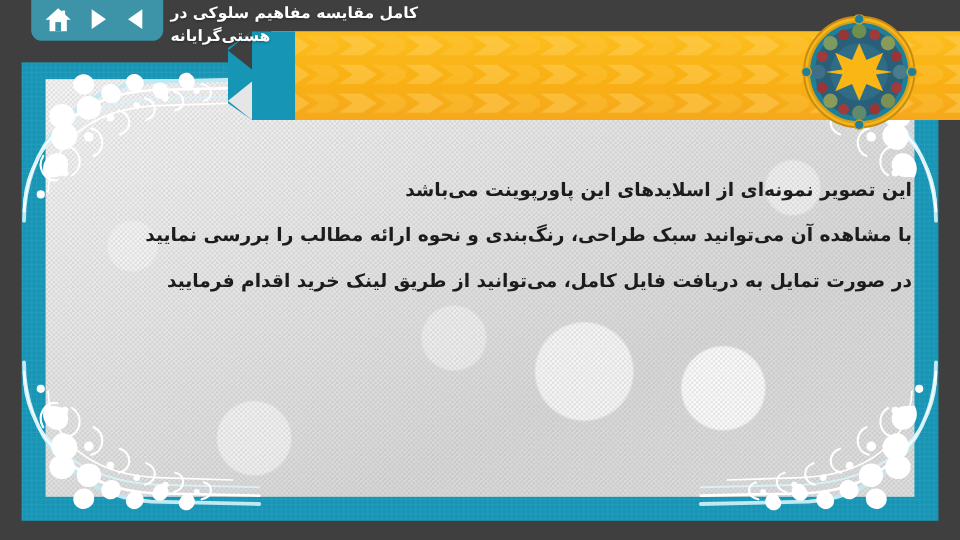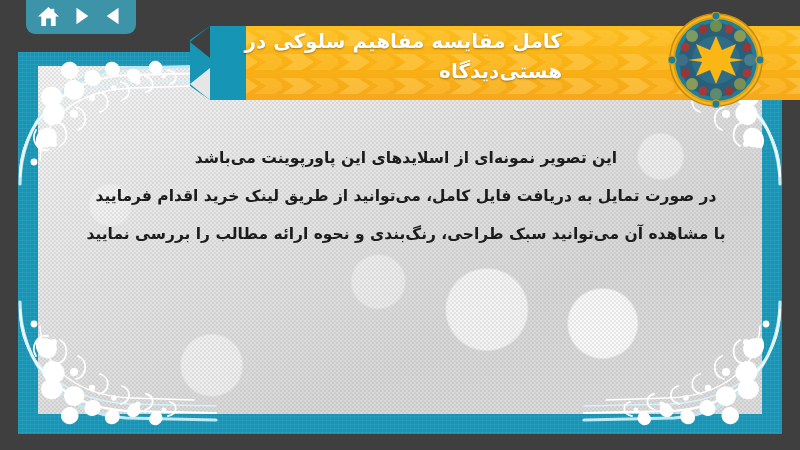--- a/index.html
+++ b/index.html
@@ -153,40 +153,39 @@
     z-index: 35;
   }
 
   
   .title {
     position: absolute;
     right: 238px;
     top: 2px;
     width: 420px;
     z-index: 36;
-    text-align: right;
+    text-align: left;
     color: #ffffff;
-    font-size: 20px;
+    font-size: 13px;
     line-height: 1.48;
     font-weight: bold;
     text-shadow: 0 1px 2px rgba(0,0,0,.35);
     direction: rtl;
-    margin-top: 25px;
   }
   .title-line { display: block; white-space: nowrap; }
 
   
   .body-text {
     position: absolute;
     left: 52px;
     right: 40px;
     top: 140px;
     z-index: 20;
     direction: rtl;
-    text-align: center;
+    text-align: right;
     color: #1c1c1c;
     font-size: 15.5px;
     line-height: 2.45;
     font-weight: bold;
   }
   .body-line { display: block; white-space: nowrap; }
 </style>
 </head>
 <body>
 
@@ -333,22 +332,22 @@
         <path d="M82 60 c10-3 11-17-1-20"></path>
         <path d="M104 48 c9-3 10-15-1-18"></path>
         <path d="M128 40 c9-2 9-13-1-16"></path>
         <path d="M152 32 c8-2 8-12-2-14"></path>
       </g>
     </svg>
   </div>
 
   <div class="body-text">
     <span class="body-line">این تصویر نمونه‌ای از اسلایدهای این پاورپوینت می‌باشد</span>
+    <span class="body-line">با مشاهده آن می‌توانید سبک طراحی، رنگ‌بندی و نحوه ارائه مطالب را بررسی نمایید</span>
     <span class="body-line">در صورت تمایل به دریافت فایل کامل، می‌توانید از طریق لینک خرید اقدام فرمایید</span>
-    <span class="body-line">با مشاهده آن می‌توانید سبک طراحی، رنگ‌بندی و نحوه ارائه مطالب را بررسی نمایید</span>
   </div>
 
   <div class="banner-tab">
     <svg viewBox="0 0 56 74" width="56" height="74" xmlns="http://www.w3.org/2000/svg">
       <path d="M56 0 H20 L0 14 L0 60 L20 74 H56 Z" fill="#1795b5"></path>
       <path d="M20 0 L0 16 L20 32 Z" fill="#3f3f3f"></path>
       <path d="M20 74 L0 58 L20 42 Z" fill="#e6e6e6"></path>
     </svg>
   </div>
 
@@ -391,21 +390,21 @@
       <path d="M48 24 L54 38 L68 32 L62 46 L76 48 L62 50 L68 64 L54 58 L48 72 L42 58 L28 64 L34 50 L20 48 L34 46 L28 32 L42 38 Z" fill="#f9b615"></path>
       <circle cx="48" cy="4" r="4" fill="#1d7f99" stroke="#d9a017" stroke-width="1.2"></circle>
       <circle cx="92" cy="48" r="4" fill="#1d7f99" stroke="#d9a017" stroke-width="1.2"></circle>
       <circle cx="48" cy="92" r="4" fill="#1d7f99" stroke="#d9a017" stroke-width="1.2"></circle>
       <circle cx="4" cy="48" r="4" fill="#1d7f99" stroke="#d9a017" stroke-width="1.2"></circle>
     </svg>
   </div>
 
   <div class="title">
     <span class="title-line">کامل مقایسه مفاهیم سلوکی در</span>
-    <span class="title-line">هستی‌دیدگاه</span>
+    <span class="title-line">هستی‌گرایانه</span>
   </div>
 
   <div class="navbar">
     <div class="nav-btn" title="Back">
       <svg viewBox="0 0 24 24" width="22" height="22" xmlns="http://www.w3.org/2000/svg">
         <path d="M17 3 L17 21 L4 12 Z" fill="#ffffff"></path>
       </svg>
     </div>
     <div class="nav-btn" title="Forward">
       <svg viewBox="0 0 24 24" width="22" height="22" xmlns="http://www.w3.org/2000/svg">

